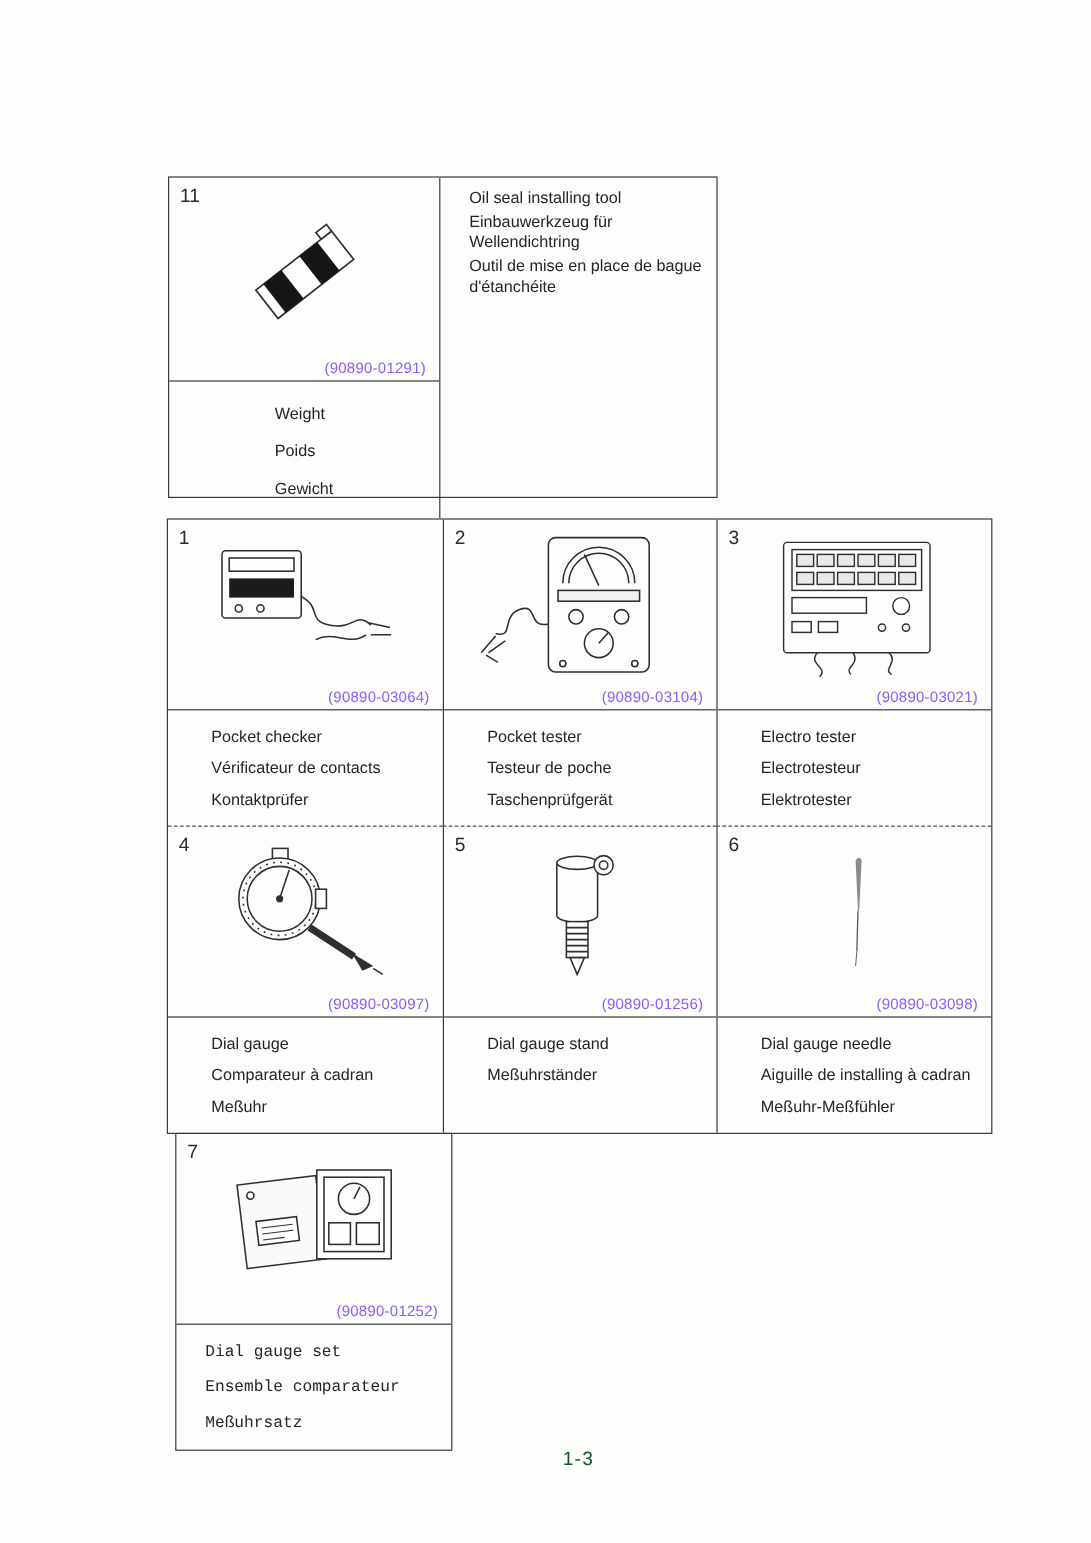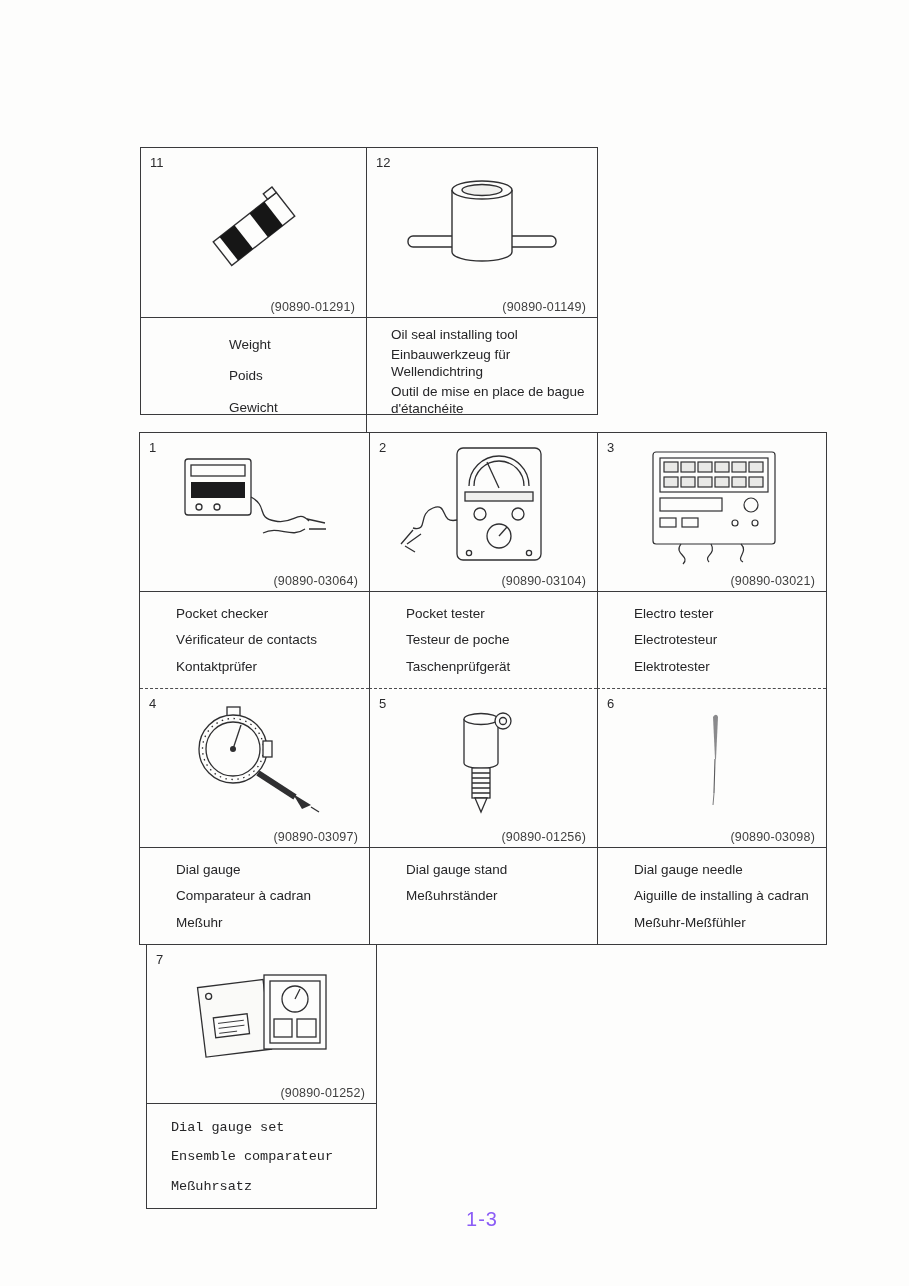--- a/index.html
+++ b/index.html
@@ -20,33 +20,33 @@
   .cell{display:flex;flex-direction:column;min-width:0;}
   .bl{border-left:1px solid #3a3a3c;}
   .bt{border-top:1px dashed #4c4c4e;}
   .img-area{
     position:relative;border-bottom:1px solid #3a3a3c;flex:0 0 auto;
     display:flex;align-items:center;justify-content:center;
   }
   #top-table .img-area{height:169px;}
   #main-table .img-area,#bottom-table .img-area{height:158px;}
   .illus{margin-bottom:12px;}
-  .cell-num{position:absolute;top:7px;left:9px;font-size:13px;color:#2b2b2d;}
-  .part-number{position:absolute;bottom:3px;right:11px;font-size:12.5px;letter-spacing:.2px;color:#404040;}
+  .cell-num{position:absolute;top:7px;left:9px;font-size:16px;color:#2b2b2d;}
+  .part-number{position:absolute;bottom:3px;right:11px;font-size:12.5px;letter-spacing:.2px;color:#8b5cf6;}
   .label-area{flex:1;padding:13px 8px 4px 36px;}
   .label{font-size:13.5px;line-height:1.28;margin-bottom:9px;color:#252527;}
   .cell-weight .label-area{padding-left:88px;padding-top:18px;}
   .cell-weight .label{margin-bottom:14px;}
   .cell-oilseal .label-area{padding-left:24px;padding-top:9px;}
   .cell-oilseal .label{margin-bottom:4px;line-height:1.22;}
   #bottom-table .label-area{padding-left:24px;padding-top:15px;}
   #bottom-table .label{margin-bottom:12px;font-family:Liberation Mono, monospace;}
   .page-num{
     position:absolute;left:139px;top:1208px;width:686px;
-    text-align:center;font-size:20px;letter-spacing:1px;color:#8b5cf6;
+    text-align:center;font-size:16px;letter-spacing:1px;color:#14532d;
   }
   svg{display:block;}
 </style>
 </head>
 <body>
 
 <div>
 
   <div id="top-table" class="tbl">
 
@@ -66,32 +66,20 @@
         <span class="part-number">(90890-01291)</span>
       </div>
       <div class="label-area">
         <div class="label">Weight</div>
         <div class="label">Poids</div>
         <div class="label">Gewicht</div>
       </div>
     </div>
 
     <div class="cell bl cell-oilseal">
-      <div class="img-area">
-        <span class="cell-num">12</span>
-        <div class="illus">
-          <svg width="200" height="125" viewBox="0 0 200 125" fill="none" stroke="#2f2f31" stroke-width="1.4">
-            <rect x="26" y="72" width="148" height="11" rx="5" fill="#fdfdfc"></rect>
-            <path d="M70,26 V88 a30,9 0 0 0 60,0 V26" fill="#fdfdfc"></path>
-            <ellipse cx="100" cy="26" rx="30" ry="9" fill="#fdfdfc"></ellipse>
-            <ellipse cx="100" cy="26" rx="20" ry="5.5" fill="#f0f0ee"></ellipse>
-          </svg>
-        </div>
-        <span class="part-number">(90890-01149)</span>
-      </div>
       <div class="label-area">
         <div class="label">Oil seal installing tool</div>
         <div class="label">Einbauwerkzeug für Wellendichtring</div>
         <div class="label">Outil de mise en place de bague d'étanchéite</div>
       </div>
     </div>
   </div>
 
   <div id="main-table" class="tbl">
 

